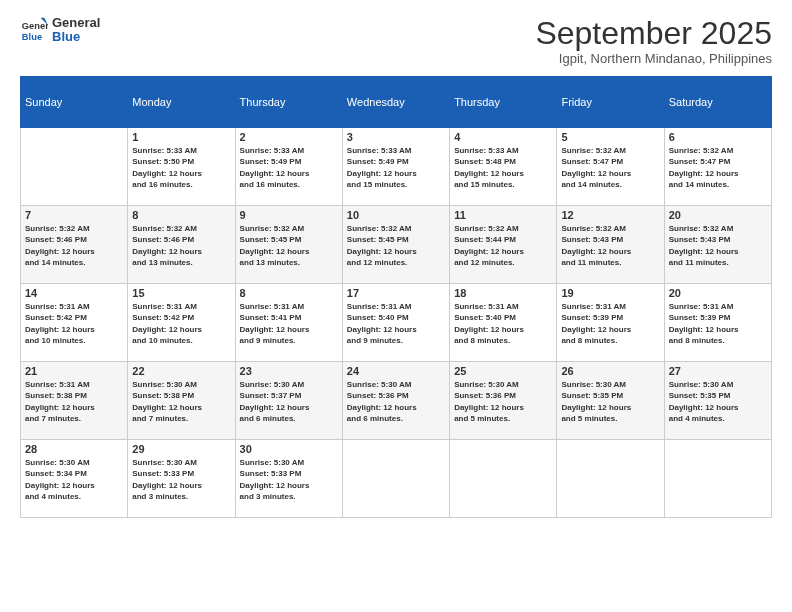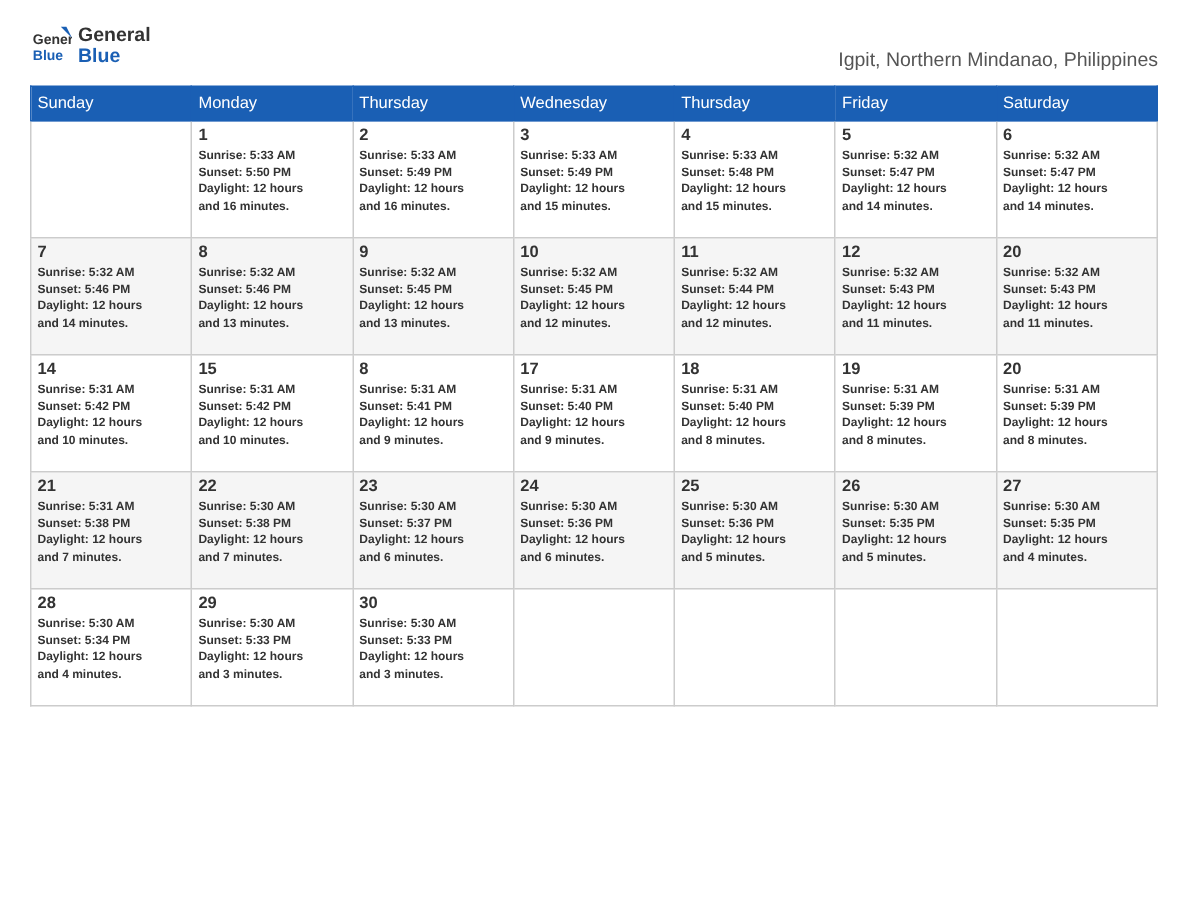--- a/index.html
+++ b/index.html
@@ -35,31 +35,30 @@
     }
     .month-title {
       font-size: 32px;
       font-weight: 300;
       color: #333;
       line-height: 1.1;
     }
     .location {
       font-size: 13px;
       color: #555;
-      margin-top: 16px;
     }
     .calendar-table {
       width: 100%;
       border-collapse: collapse;
       font-size: 9px;
     }
     .calendar-table thead tr th {
       background-color: #1a5fb4;
       color: #fff;
-      padding: 5px 4px;
+      padding: 19px 4px;
       text-align: left;
       font-size: 11px;
       font-weight: normal;
       border: 1px solid #1a5fb4;
     }
     .calendar-table tbody tr td {
       border: 1px solid #ccc;
       vertical-align: top;
       padding: 3px 4px;
       min-height: 70px;
@@ -98,20 +97,21 @@
         <text x="2" y="14" font-size="10" font-weight="bold" fill="#333" font-family="Arial">General</text>
         <text x="2" y="26" font-size="10" font-weight="bold" fill="#1a5fb4" font-family="Arial">Blue</text>
         <polygon points="22,2 30,10 26,2" fill="#1a5fb4"></polygon>
       </svg>
       <div>
         <div style="font-size:13px;font-weight:bold;color:#333;line-height:1.1;">General</div>
         <div style="font-size:13px;font-weight:bold;color:#1a5fb4;line-height:1.1;">Blue</div>
       </div>
     </div>
     <div class="title-block">
+      <div class="month-title">September 2025</div>
       <div class="location">Igpit, Northern Mindanao, Philippines</div>
     </div>
   </div>
 
   <table class="calendar-table">
     <thead>
       <tr id="dow-row">
           <th>Sunday</th>
           <th>Monday</th>
           <th>Thursday</th>

